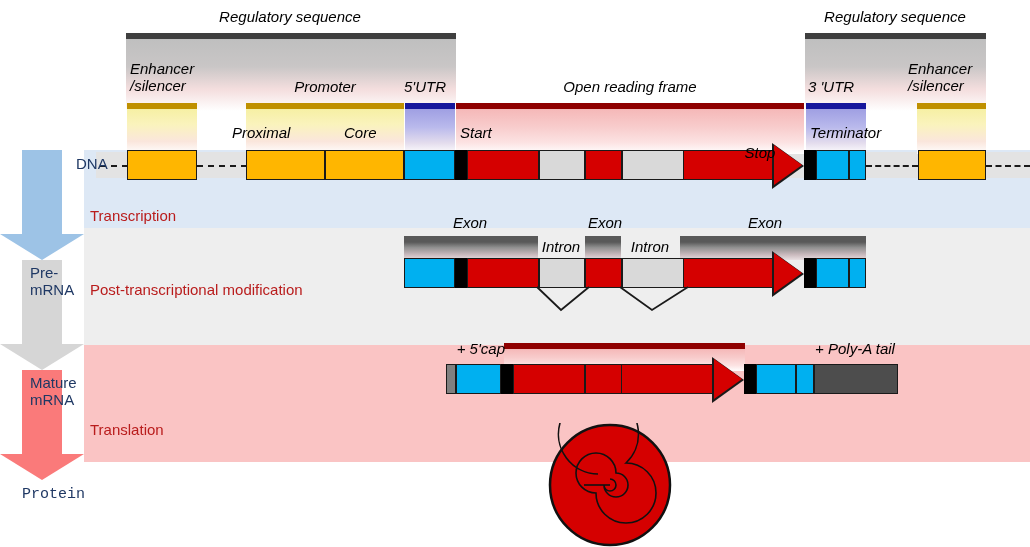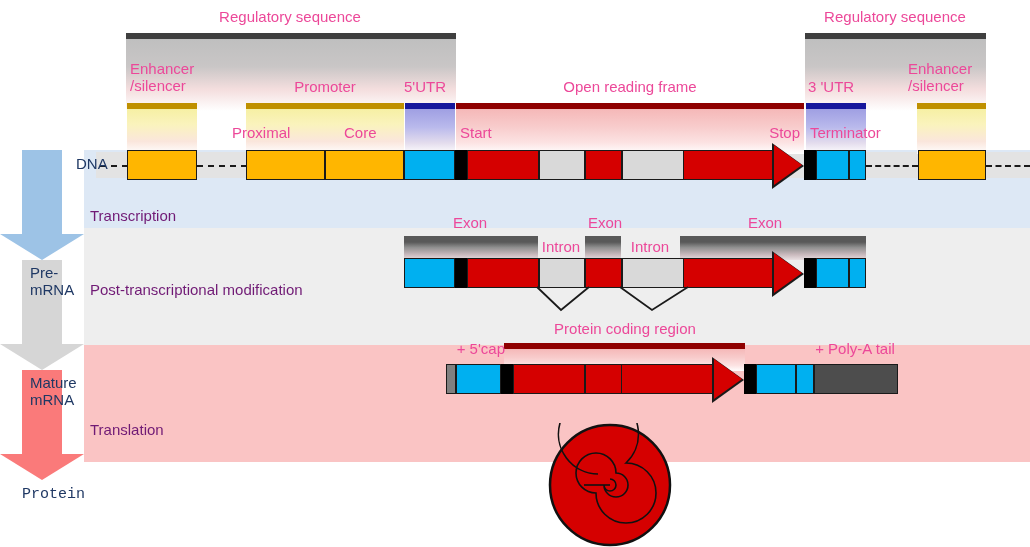--- a/index.html
+++ b/index.html
@@ -24,30 +24,30 @@
   #arrow-mat{left:0px;top:370px;height:110px;}
   #arrow-mat .shaft,#arrow-mat .head{background:#fa7a7a;}
 
   .stagelabel{position:absolute;color:#1f3864;font-size:15px;line-height:17px;
      white-space:pre-line;z-index:6;}
   #lbl-dna{left:36px;top:155px;margin-left:40px;}
   #lbl-pre{left:30px;top:264px;}
   #lbl-mat{left:30px;top:374px;}
   #lbl-protein{left:22px;top:486px;font-family:Liberation Mono, monospace;}
 
-  .steplabel{position:absolute;color:#701a75;font-size:15px;line-height:19px;z-index:6;}
+  .steplabel{position:absolute;color:#b91c1c;font-size:15px;line-height:19px;z-index:6;}
   #step-tx{left:90px;top:206px;}
   #step-ptm{left:90px;top:280px;}
   #step-tl{left:90px;top:420px;}
 
   
-  .anno-title{position:absolute;color:#ec4899;font-size:15px;line-height:17px;
-     text-align:center;z-index:7;white-space:pre-line;}
+  .anno-title{position:absolute;color:#000000;font-size:15px;line-height:17px;
+     text-align:center;z-index:7;white-space:pre-line;font-style:italic;}
   .anno-left{text-align:left;}
-  .anno-right{text-align:right;}
+  .anno-right{margin-top:20px;}
   .capbar{position:absolute;height:6px;z-index:4;}
   .gradbox{position:absolute;z-index:3;}
   .g-grey{background:linear-gradient(to bottom,#bfbfbf 0%,#c9c6c6 38%,#f4dede 70%,#ffffff 100%);}
   .g-yellow{background:linear-gradient(to bottom,#f6f0a4 0%,#faf3bd 35%,#fae6dc 72%,#ffffff 100%);}
   .g-blue{background:linear-gradient(to bottom,#9f9fe3 0%,#b9b9ec 40%,#e3dced 75%,#ffffff 100%);}
   .g-red{background:linear-gradient(to bottom,#f5b8b8 0%,#f8cccc 40%,#fce3e3 75%,#ffffff 100%);}
   .g-greyred{background:linear-gradient(to bottom,#585858 0%,#8f8f8f 30%,#c9b9bd 70%,#e9dfe2 100%);}
 
   
   .backbone{position:absolute;height:26px;background:#e3e3e3;z-index:2;}
@@ -207,21 +207,20 @@
         <polyline points="2,1 26,24 54,1" fill="none" stroke="#1a1a1a" stroke-width="1.8"></polyline>
       </svg>
   </div>
   <div class="splice" style="left:618px;top:286px;">
     <svg width="72" height="26" viewBox="0 0 72 26">
         <polyline points="2,1 34,24 70,1" fill="none" stroke="#1a1a1a" stroke-width="1.8"></polyline>
       </svg>
   </div>
 
   <div class="anno-title" style="left:405px;top:340px;width:100px;text-align:right;">+ 5'cap</div>
-  <div class="anno-title" style="left:505px;top:320px;width:240px;">Protein coding region</div>
   <div class="capbar" style="left:504px;top:343px;width:241px;background:#8f0000;"></div>
   <div class="gradbox g-red" style="left:504px;top:349px;width:241px;height:22px;"></div>
   <div class="anno-title" style="left:790px;top:340px;width:130px;">+ Poly-A tail</div>
 
   <div class="seg s-cap" style="left:446px;top:364px;width:10px;"></div>
   <div class="seg s-cyan" style="left:456px;top:364px;width:45px;"></div>
   <div class="seg s-black" style="left:501px;top:364px;width:12px;"></div>
   <div class="seg s-red" style="left:513px;top:364px;width:72px;"></div>
   <div class="seg s-red" style="left:585px;top:364px;width:37px;"></div>
   <div class="bigarrow" style="left:622px;top:357px;width:122px;">

